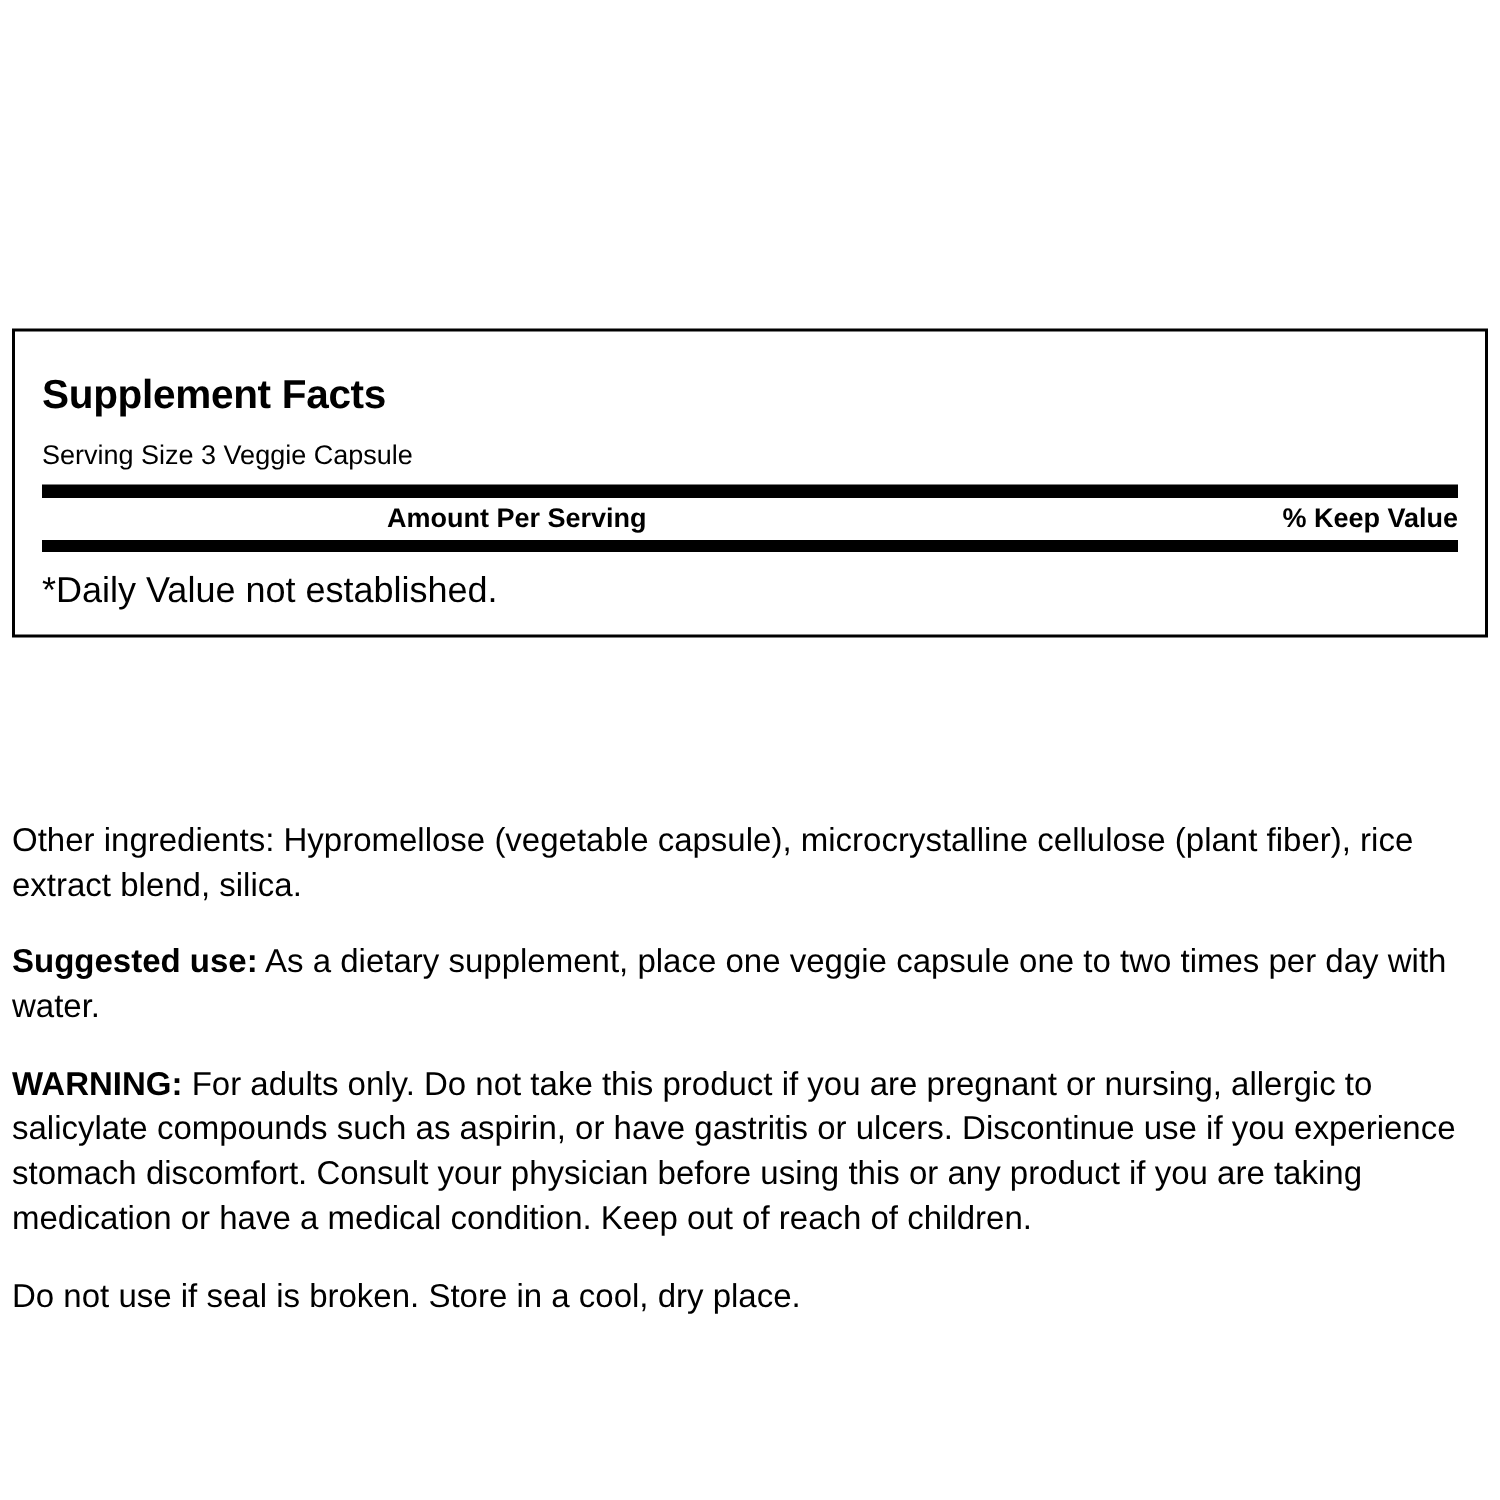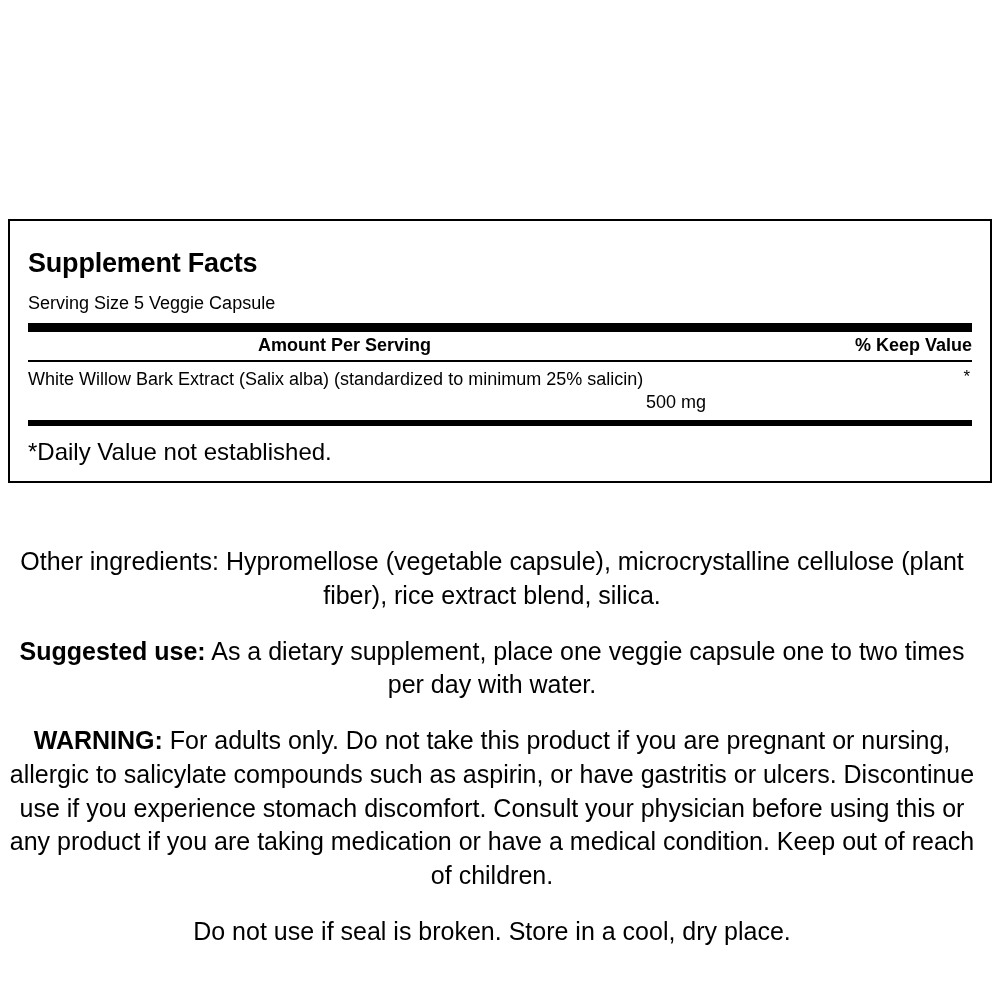--- a/index.html
+++ b/index.html
@@ -113,56 +113,50 @@
     padding-top: 12px;
     line-height: 1.2;
   }
 
   
   .body-copy {
     position: absolute;
     left: 8px;
     top: 545px;
     width: 968px;
-    font-size: 25px;
+    font-size: 22px;
     line-height: 1.35;
-    text-align: center;
   }
   .body-copy p {
     margin: 0 0 22px 0;
   }
   .body-copy b {
     font-weight: bold;
   }
 </style>
 </head>
 <body>
 
 <div class="page">
 
   <div class="sf-panel">
 
     <div class="sf-title">Supplement Facts</div>
 
-    <div class="sf-serving">Serving Size 5 Veggie Capsule</div>
+    <div class="sf-serving">Serving Size 3 Veggie Capsule</div>
 
     <div class="rule-thick"></div>
 
     <div class="sf-headrow">
       <span class="amount">Amount Per Serving</span>
       <span class="dv">% Keep Value</span>
     </div>
 
     <div class="rule-thin"></div>
 
-    <div class="sf-row">
-      <span class="ing">White Willow Bark Extract (Salix alba) (standardized to minimum 25% salicin)</span>
-      <span class="amt">500 mg</span>
-      <span class="dvmark">*</span>
-    </div>
 
     <div class="rule-medium"></div>
 
     <div class="sf-footnote">*Daily Value not established.</div>
   </div>
 
   <div class="body-copy">
     <p>Other ingredients: Hypromellose (vegetable capsule), microcrystalline cellulose (plant fiber), rice extract blend, silica.</p>
 
     <p>

